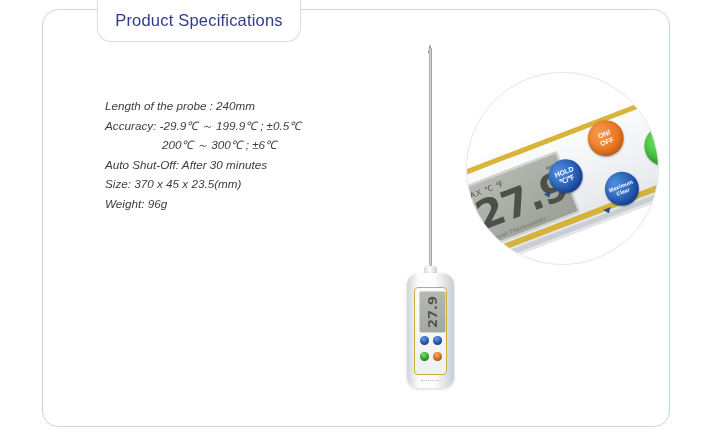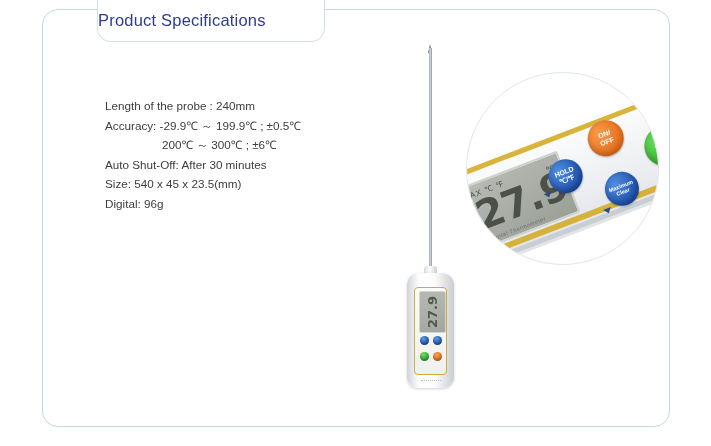--- a/index.html
+++ b/index.html
@@ -34,50 +34,51 @@
     border-radius: 16px;
     box-sizing: border-box;
     background: transparent;
   }
 
   
   .title-tab {
     position: absolute;
     left: 97px;
     top: 0px;
-    width: 228px;
+    width: 204px;
     height: 42px;
     box-sizing: border-box;
     border: 1.6px solid #cfe1ec;
     border-top: none;
     border-radius: 0 0 14px 14px;
     background: #ffffff;
     display: flex;
     align-items: center;
-    justify-content: flex-start;
+    justify-content: center;
   }
   .title-text {
     font-size: 16.5px;
     color: #2f3b8f;
     letter-spacing: 0.2px;
     white-space: nowrap;
   }
 
   
   .specs {
     position: absolute;
     left: 105px;
     top: 96px;
     width: 320px;
     font-size: 11.7px;
     color: #3d3d3d;
     line-height: 19.6px;
   }
   .spec-line {
     white-space: nowrap;
+    font-style: italic;
   }
   .spec-line.indent {
     padding-left: 57px;
   }
 
   
   .magnifier {
     position: absolute;
     left: 466px;
     top: 72px;
@@ -310,22 +311,22 @@
 
   <div class="title-tab">
     <span class="title-text">Product Specifications</span>
   </div>
 
   <div class="specs">
     <div class="spec-line">Length of the probe : 240mm</div>
     <div class="spec-line">Accuracy:  -29.9℃ ～ 199.9℃ ; ±0.5℃</div>
     <div class="spec-line indent">200℃ ～ 300℃ ; ±6℃</div>
     <div class="spec-line">Auto Shut-Off: After 30 minutes</div>
-    <div class="spec-line">Size: 540 x 45 x 23.5(mm)</div>
-    <div class="spec-line">Digital: 96g</div>
+    <div class="spec-line">Size: 370 x 45 x 23.5(mm)</div>
+    <div class="spec-line">Weight: 96g</div>
   </div>
 
   <div class="magnifier">
     <div class="mag-bar">
       <div class="body"></div>
       <div class="trim-top"></div>
       <div class="trim-bot"></div>
       <div class="trim-bot2"></div>
 
       <div class="mag-lcd">

